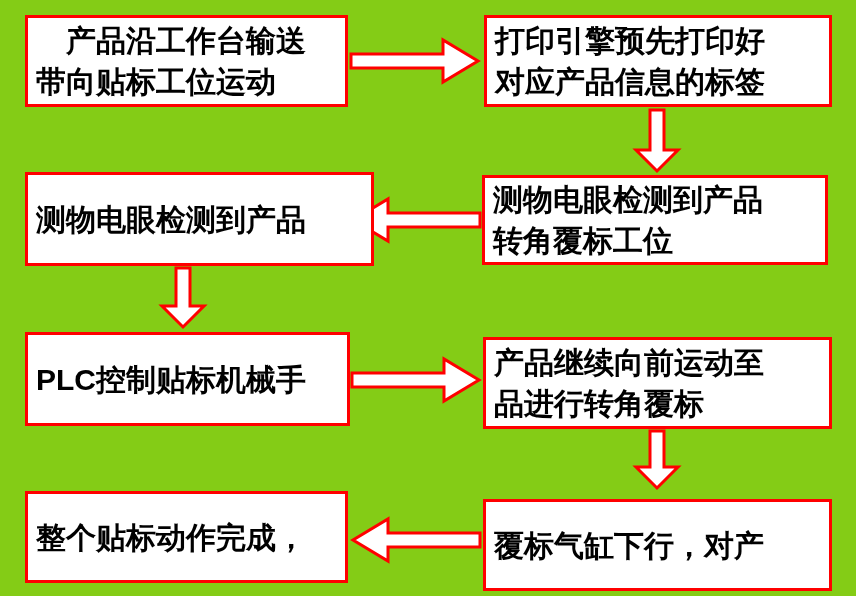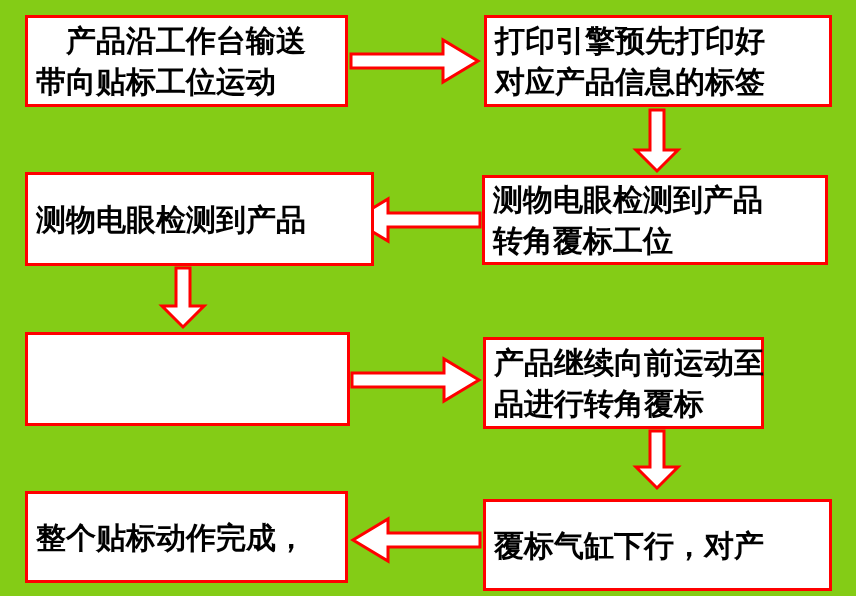--- a/index.html
+++ b/index.html
@@ -70,27 +70,28 @@
 
   <div class="box" style="left:25px; top:172px; width:349px; height:94px;">
     <div class="line">测物电眼检测到产品</div>
   </div>
 
   <svg class="arrow" style="left:158px; top:266px;" width="50" height="64" viewBox="0 0 50 64">
     <polygon points="18,2 18,40 4,40 25,61 46,40 32,40 32,2"></polygon>
   </svg>
 
   <div class="box" style="left:25px; top:332px; width:325px; height:94px;">
+    <div class="line">PLC控制贴标机械手</div>
   </div>
 
   <svg class="arrow" style="left:350px; top:356px;" width="132" height="48" viewBox="0 0 132 48">
     <polygon points="2,17 94,17 94,3 129,24 94,45 94,31 2,31"></polygon>
   </svg>
 
-  <div class="box" style="left:483px; top:337px; width:281px; height:92px;">
+  <div class="box" style="left:483px; top:337px; width:349px; height:92px;">
     <div class="line">产品继续向前运动至</div>
     <div class="line">品进行转角覆标</div>
   </div>
 
   <svg class="arrow" style="left:632px; top:429px;" width="50" height="62" viewBox="0 0 50 62">
     <polygon points="18,2 18,38 4,38 25,59 46,38 32,38 32,2"></polygon>
   </svg>
 
   <div class="box" style="left:483px; top:491px; width:349px; height:92px;margin-top:8px;">
     <div class="line">覆标气缸下行，对产</div>

